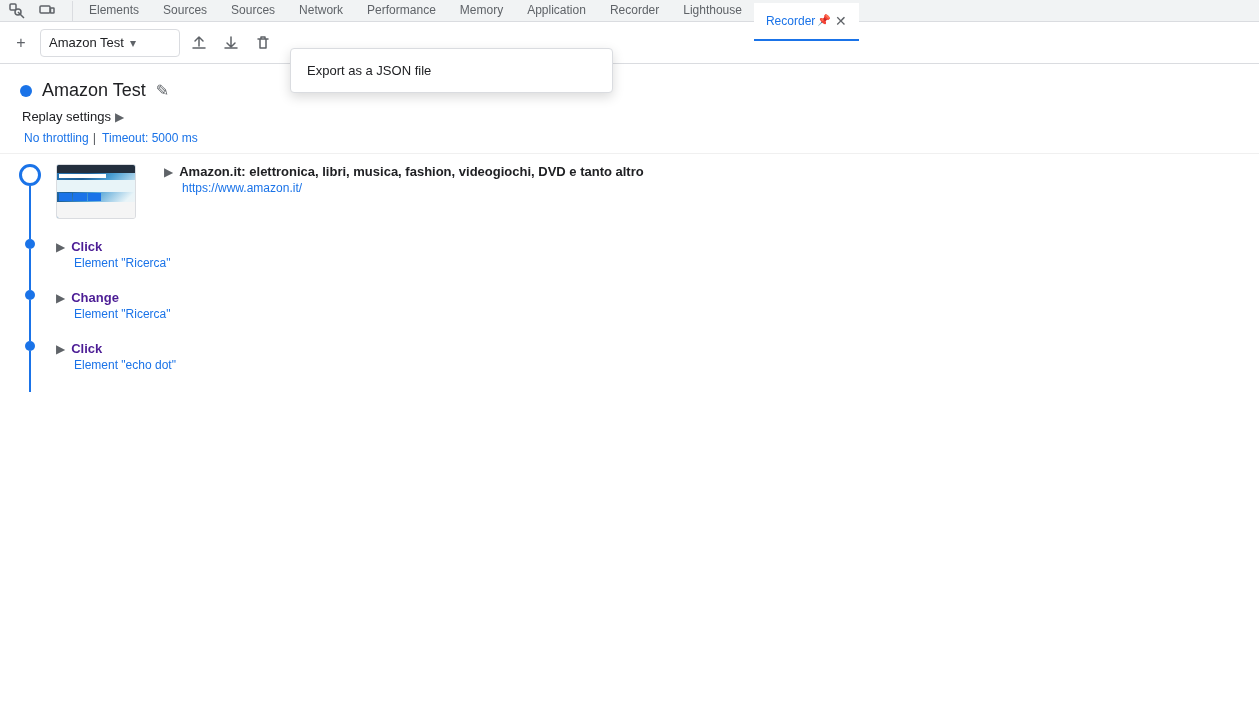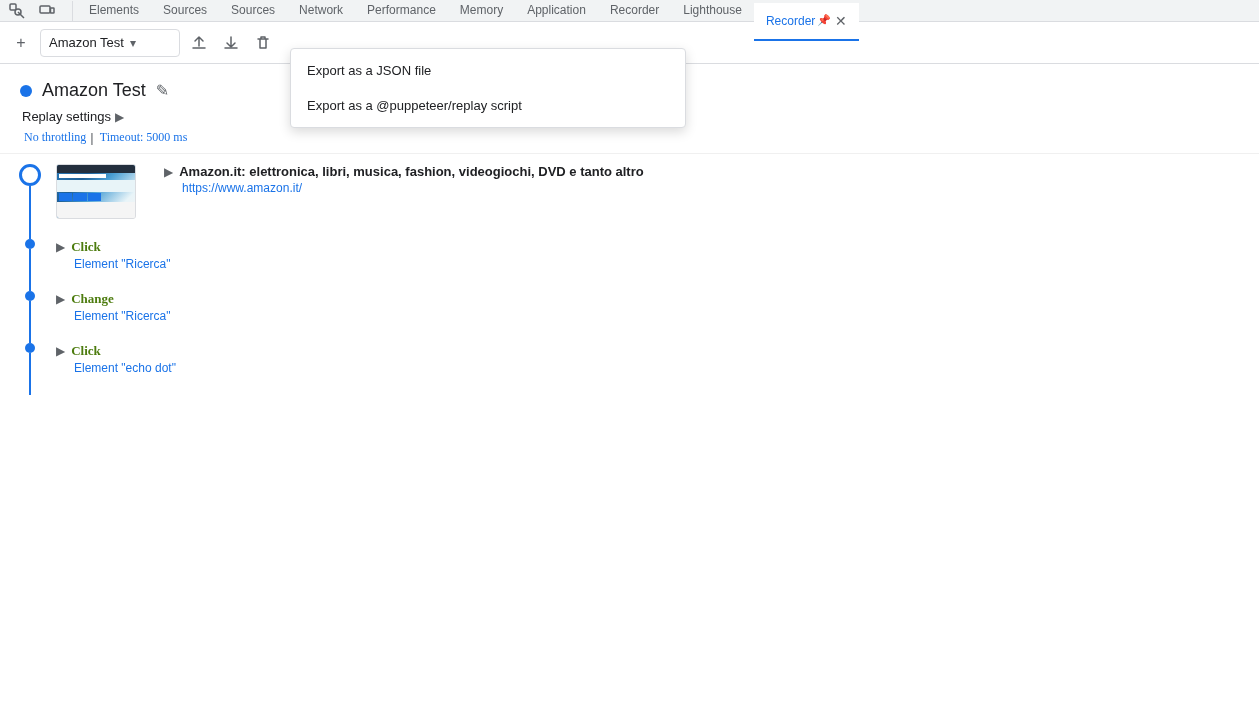--- a/index.html
+++ b/index.html
@@ -184,21 +184,20 @@
       color: #202124;
     }
     .replay-settings-arrow {
       font-size: 12px;
       color: #5f6368;
     }
     .settings-info {
       font-size: 12px;
       color: #1a73e8;
       margin-left: 2px;
-      font-family: Liberation Serif, serif;
     }
     .settings-separator {
       color: #5f6368;
       margin: 0 4px;
     }
 
     .step-thumbnail {
       width: 80px;
       height: 55px;
       background: #e8eaed;
@@ -220,39 +219,38 @@
       gap: 6px;
     }
     .step-expand-arrow {
       font-size: 12px;
       color: #5f6368;
       cursor: pointer;
     }
     .step-title {
       font-size: 13px;
       font-weight: 600;
-      color: #4d7c0f;
-      font-family: Liberation Serif, serif;
+      color: #4c1d95;
     }
     .step-title-nav {
       font-size: 13px;
       font-weight: 600;
       color: #202124;
     }
     .step-subtitle {
       font-size: 12px;
       color: #1a73e8;
       margin-top: 2px;
       margin-left: 18px;
     }
     .dropdown-menu {
       position: absolute;
       top: 48px;
       left: 290px;
-      width: 396px;
+      width: 323px;
       background: #fff;
       border: 1px solid #dadce0;
       border-radius: 4px;
       box-shadow: 0 4px 12px rgba(0,0,0,0.15);
       z-index: 100;
       padding: 4px 0;
     }
     .dropdown-item {
       padding: 10px 16px;
       font-size: 13px;
@@ -394,23 +392,20 @@
   </button>
   <button class="toolbar-action-btn">
     <svg width="16" height="16" viewBox="0 0 16 16" fill="none">
       <path d="M3 4 L13 4 M6 4 L6 2 L10 2 L10 4 M5 4 L5 13 L11 13 L11 4" stroke="#5f6368" stroke-width="1.5" stroke-linecap="round" stroke-linejoin="round"></path>
     </svg>
   </button>
 
   <div class="dropdown-menu">
     <div class="dropdown-item">
       <span>Export as a JSON file</span>
-    </div>
-    <div class="dropdown-item">
-      <span>Export as a @puppeteer/replay script</span>
     </div>
   </div>
 </div>
 
 <div class="main-content">
   <div class="left-panel">
 
     <div class="recording-header">
       <div class="recording-title-row">
         <div class="recording-dot"></div>

